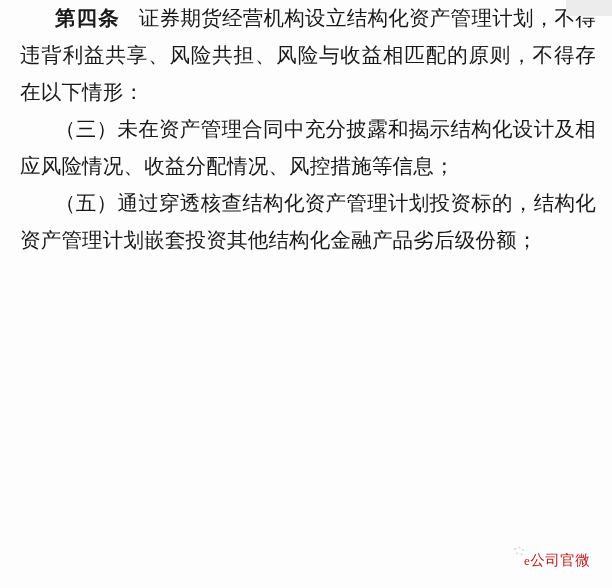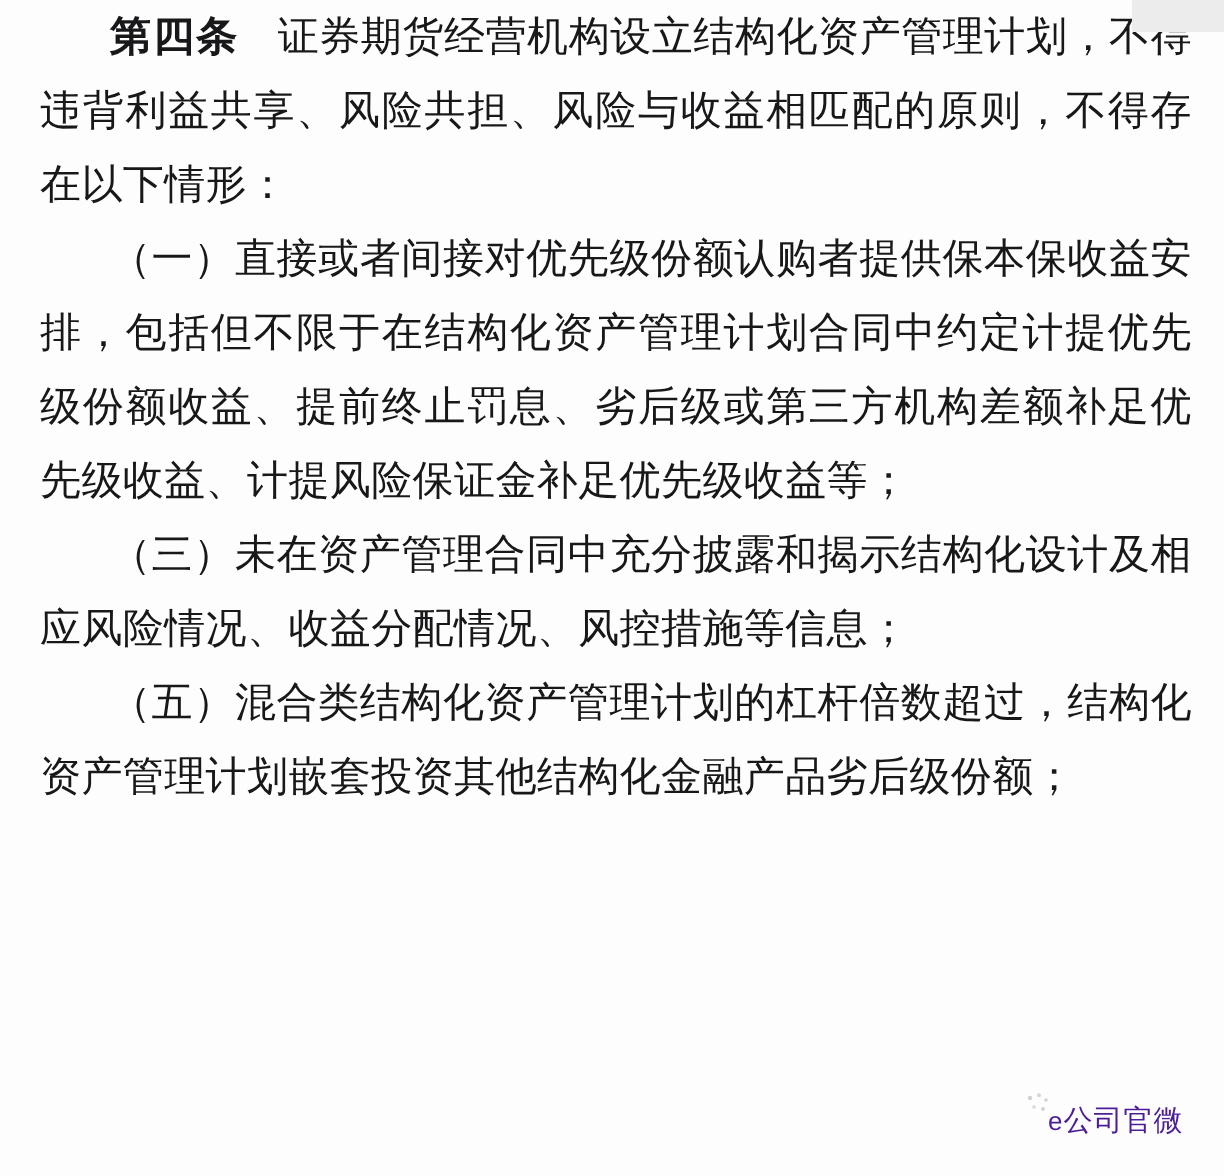--- a/index.html
+++ b/index.html
@@ -70,24 +70,24 @@
   
   .num {
     font-family: "DejaVu Serif", "Liberation Serif", serif;
     padding: 0 2px;
   }
 
   .watermark {
     position: absolute;
     left: 524px;
     top: 551px;
-    font-family: Liberation Sans, sans-serif;
+    font-family: Liberation Serif, serif;
     font-size: 14.5px;
     letter-spacing: 0.5px;
-    color: #4c1d95;
+    color: #b91c1c;
     white-space: nowrap;
     z-index: 2;
     pointer-events: none;
   }
   .watermark .wm-e {
     font-size: 13px;
   }
   .wm-speck {
     position: absolute;
     left: 512px;
@@ -102,27 +102,26 @@
 <body>
 
 <div class="page">
 
   <div class="scan-band"></div>
 
   <div class="doc-body">
 
     <p class="para indent"><span class="article-label">第四条</span><span class="article-gap"></span><span>证券期货经营机构设立结构化资产管理计划，不得违背利益共享、风险共担、风险与收益相匹配的原则，不得存在以下情形：</span></p>
 
-    <p class="para indent"><span>（一）</span><span>直接或者间接对优先级份额认购者提供保本保收益安排，包括但不限于在结构化资产管理计划合同中约定计提优先级份额收益、提前终止罚息、劣后级或第三方机构差额补足优先级收益、计提风险保证金补足优先级收益等；</span></p>
 
 
     <p class="para indent"><span>（三）</span><span>未在资产管理合同中充分披露和揭示结构化设计及相应风险情况、收益分配情况、风控措施等信息；</span></p>
 
 
-    <p class="para indent"><span>（五）</span><span>混合类结构化资产管理计划的杠杆倍数超过，结构化资产管理计划嵌套投资其他结构化金融产品劣后级份额；</span></p>
+    <p class="para indent"><span>（五）</span><span>通过穿透核查结构化资产管理计划投资标的，结构化资产管理计划嵌套投资其他结构化金融产品劣后级份额；</span></p>
 
   </div>
 
   <svg class="wm-speck" viewBox="0 0 16 13" aria-hidden="true">
     <circle cx="3" cy="4" r="1.1" fill="#d2d2d4"></circle>
     <circle cx="7.5" cy="2.6" r="1" fill="#d6d6d8"></circle>
     <circle cx="11" cy="5" r="0.9" fill="#d2d2d4"></circle>
     <circle cx="5" cy="8.5" r="0.9" fill="#d8d8da"></circle>
     <circle cx="9.5" cy="9.5" r="1" fill="#d2d2d4"></circle>
   </svg>

